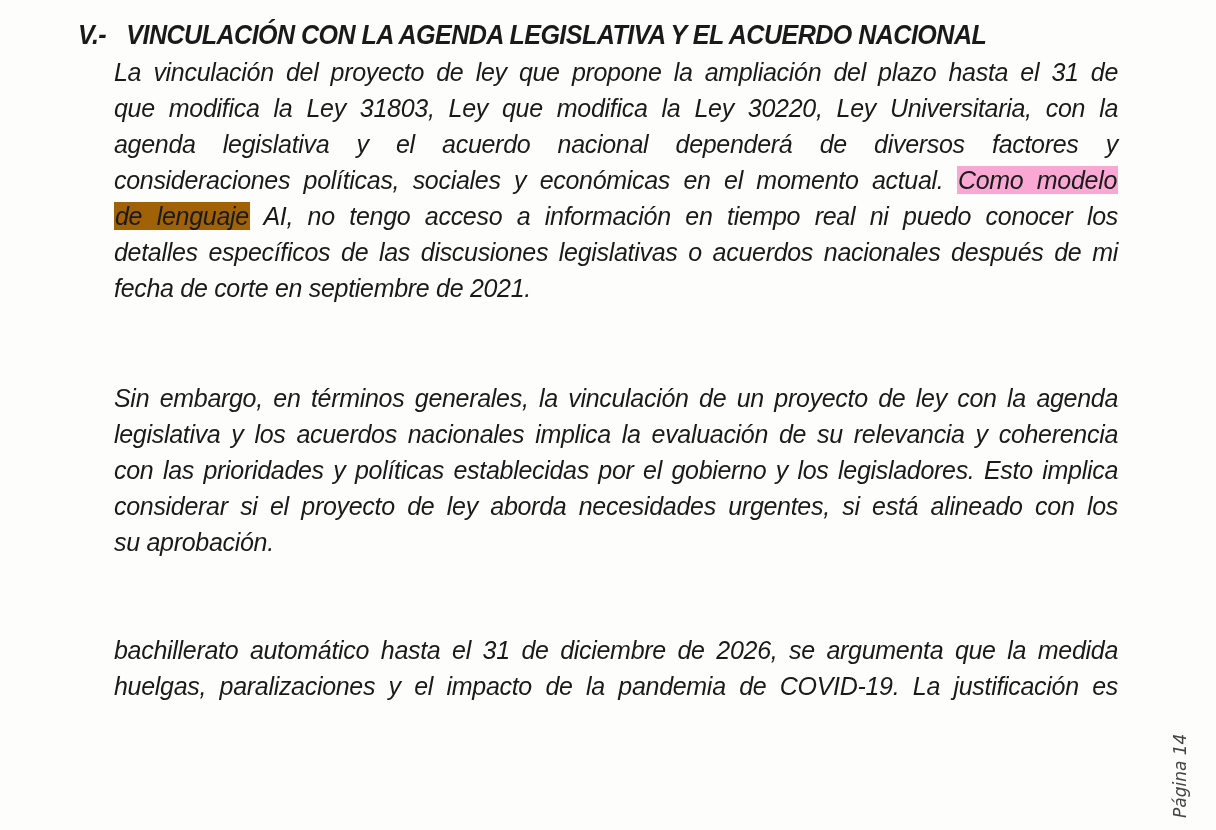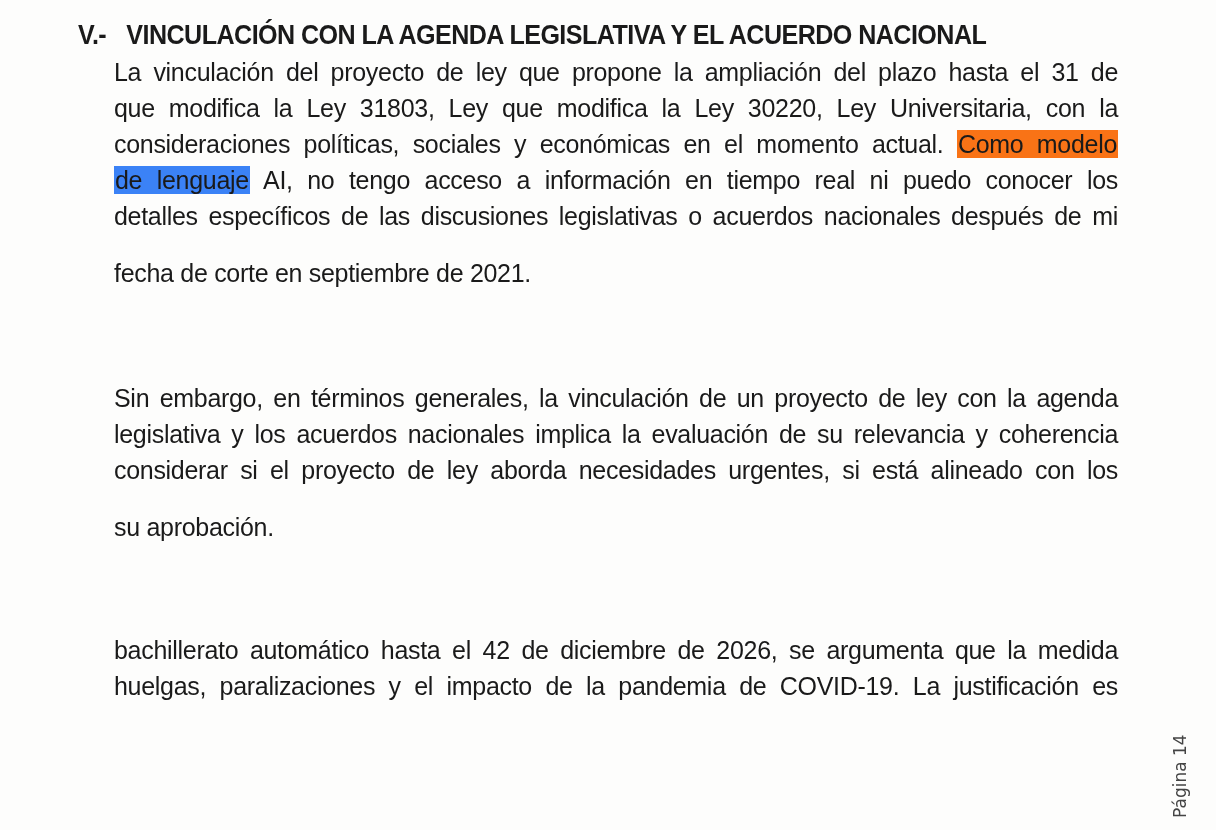--- a/index.html
+++ b/index.html
@@ -3,36 +3,36 @@
   <meta charset="utf-8">
   <style>
     html, body { margin: 0; padding: 0; }
     body {
       width: 1216px; height: 830px; overflow: hidden;
       background: #fdfdfc;
       font-family: "Liberation Sans", sans-serif;
       color: #1a1a1a;
       position: relative;
     }
-    .page { position: absolute; left: 0; top: 0; width: 1216px; height: 830px; }
+    .page { position: absolute; left: 0; top: 0; width: 1216px; height: 830px; font-style: italic; }
     .heading {
       position: absolute; left: 78px; top: 20px;
       font-size: 27px; font-weight: bold; letter-spacing: -0.6px;
       transform: scaleX(0.93); transform-origin: left top;
       white-space: nowrap;
     }
     .heading .num { display: inline-block; width: 52px; }
     .para {
       position: absolute; left: 114px; width: 1004px;
       font-size: 25px; line-height: 36px;
       text-align: justify;
       letter-spacing: -0.3px;
     }
     .para .line { display: block; white-space: nowrap; text-align-last: justify; text-align: justify; }
-    .para .line.last { text-align-last: left; margin-top: 21px; }
+    .para .line.last { text-align-last: left; }
     .p1 { top: 54px; }
     .p2 { top: 380px; }
     .p3 { top: 632px; }
     .hl { background: #b8e62a; padding: 0 1px; }
     .page-number {
       position: absolute; left: 1170px; top: 708px;
       width: 110px; height: 20px;
       transform: rotate(-90deg); transform-origin: left top;
       font-family: "DejaVu Sans", sans-serif;
       font-size: 17px; color: #444;
@@ -45,32 +45,34 @@
 
 <div class="page">
 
   <div class="heading">
     <span class="num">V.-</span><span>VINCULACIÓN CON LA AGENDA LEGISLATIVA Y EL ACUERDO NACIONAL</span>
   </div>
 
   <div class="para p1">
     <span class="line">La vinculación del proyecto de ley que propone la ampliación del plazo hasta el 31 de</span>
     <span class="line">que modifica la Ley 31803, Ley que modifica la Ley 30220, Ley Universitaria, con la</span>
-    <span class="line"><span>consideraciones políticas, sociales y económicas en el momento actual. </span><span class="hl" style="background: #f97316;">Como modelo</span></span>
-    <span class="line"><span class="hl" style="background: #3b82f6; margin-top: 40px;">de lenguaje</span><span> AI, no tengo acceso a información en tiempo real ni puedo conocer los</span></span>
+    <span class="line">agenda legislativa y el acuerdo nacional dependerá de diversos factores y</span>
+    <span class="line"><span>consideraciones políticas, sociales y económicas en el momento actual. </span><span class="hl" style="background: #f9a8d4;">Como modelo</span></span>
+    <span class="line"><span class="hl" style="background: #a16207; margin-top: 40px;">de lenguaje</span><span> AI, no tengo acceso a información en tiempo real ni puedo conocer los</span></span>
     <span class="line">detalles específicos de las discusiones legislativas o acuerdos nacionales después de mi</span>
     <span class="line last">fecha de corte en septiembre de 2021.</span>
   </div>
 
   <div class="para p2">
     <span class="line">Sin embargo, en términos generales, la vinculación de un proyecto de ley con la agenda</span>
     <span class="line">legislativa y los acuerdos nacionales implica la evaluación de su relevancia y coherencia</span>
+    <span class="line">con las prioridades y políticas establecidas por el gobierno y los legisladores. Esto implica</span>
     <span class="line">considerar si el proyecto de ley aborda necesidades urgentes, si está alineado con los</span>
     <span class="line last">su aprobación.</span>
   </div>
 
   <div class="para p3">
-    <span class="line">bachillerato automático hasta el 42 de diciembre de 2026, se argumenta que la medida</span>
+    <span class="line">bachillerato automático hasta el 31 de diciembre de 2026, se argumenta que la medida</span>
     <span class="line">huelgas, paralizaciones y el impacto de la pandemia de COVID-19. La justificación es</span>
   </div>
 
   <div class="page-number">Página 14</div>
 </div>
 
 </body></html>

